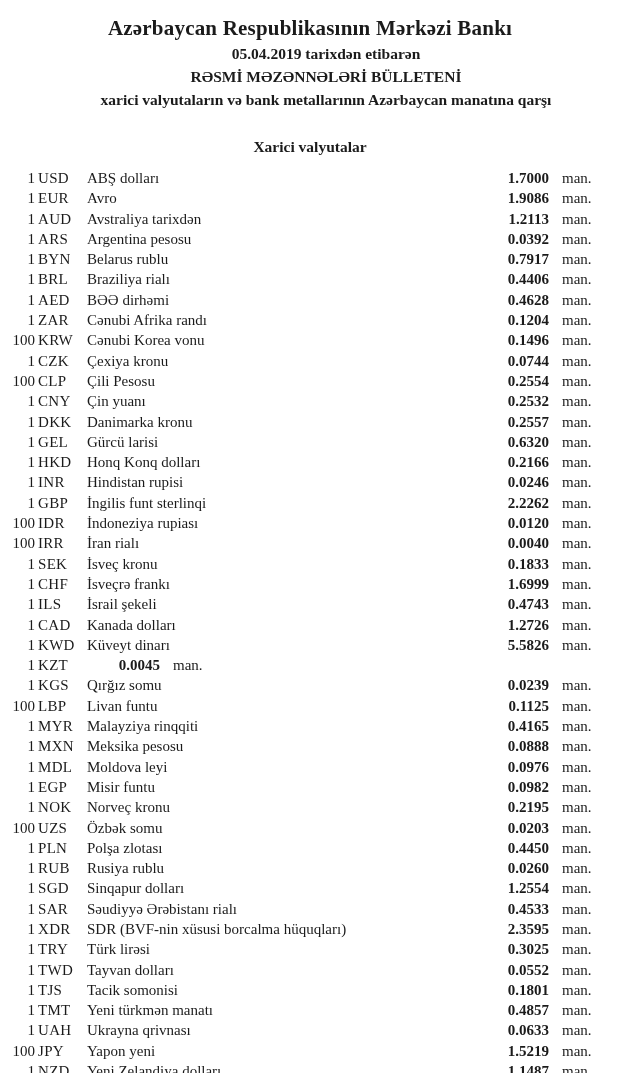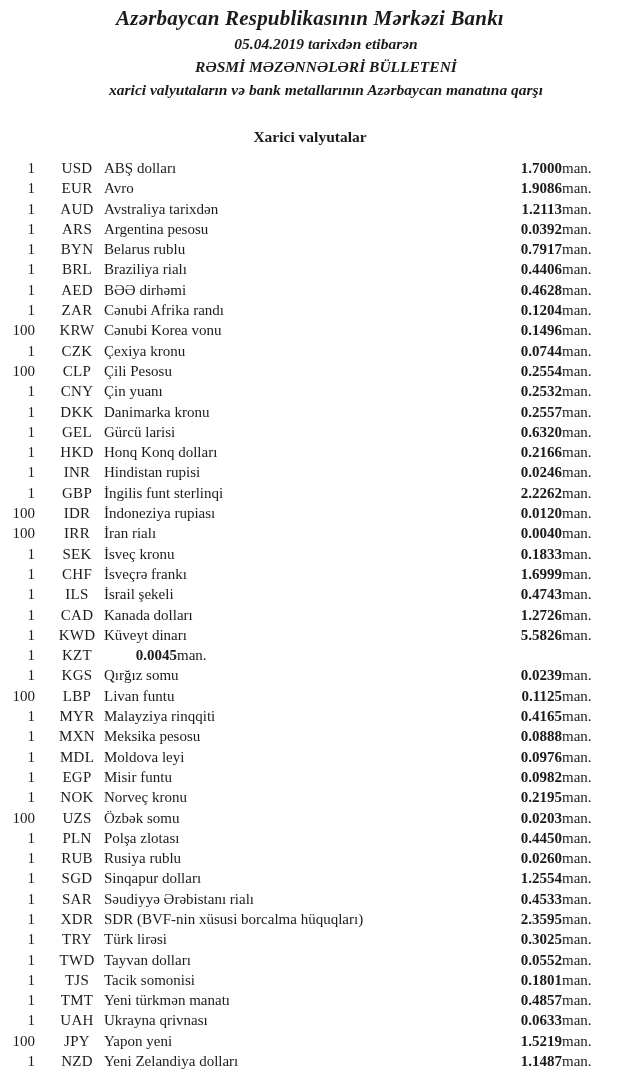--- a/index.html
+++ b/index.html
@@ -13,22 +13,21 @@
     font-family: "Liberation Serif", "DejaVu Serif", serif;
     color: #1b1b1b;
     overflow: hidden;
   }
   .doc {
     width: 620px;
     height: 1073px;
   }
   header {
     text-align: center;
-    padding-top: 4px;
-    font-style: italic;
+    padding-top: 14px;
   }
   .bank-title {
     font-size: 21px;
     font-weight: bold;
     line-height: 28px;
     letter-spacing: 0.2px;
   }
   .hline {
     font-size: 15.5px;
     font-weight: bold;
@@ -53,40 +52,40 @@
     padding-right: 25px;
     box-sizing: border-box;
   }
   .qty {
     width: 35px;
     text-align: right;
     flex: 0 0 auto;
   }
   .code {
     width: 44px;
-    margin-left: 20px;
-    text-align: center;
+    margin-left: 3px;
+    text-align: left;
     flex: 0 0 auto;
     letter-spacing: 0.3px;
   }
   .name {
     flex: 1 1 auto;
     padding-left: 5px;
     white-space: nowrap;
     overflow: hidden;
   }
   .rate {
     width: 78px;
     text-align: right;
     font-weight: bold;
     flex: 0 0 auto;
   }
   .unit {
     width: 33px;
-    padding-left: 0;
+    padding-left: 13px;
     text-align: left;
     flex: 0 0 auto;
   }
 </style>
 </head>
 <body style="color: rgb(27, 27, 27); background: rgb(255, 255, 255);">
 
 <div class="doc">
   <header>
     <div class="bank-title">Azərbaycan Respublikasının Mərkəzi Bankı</div>

